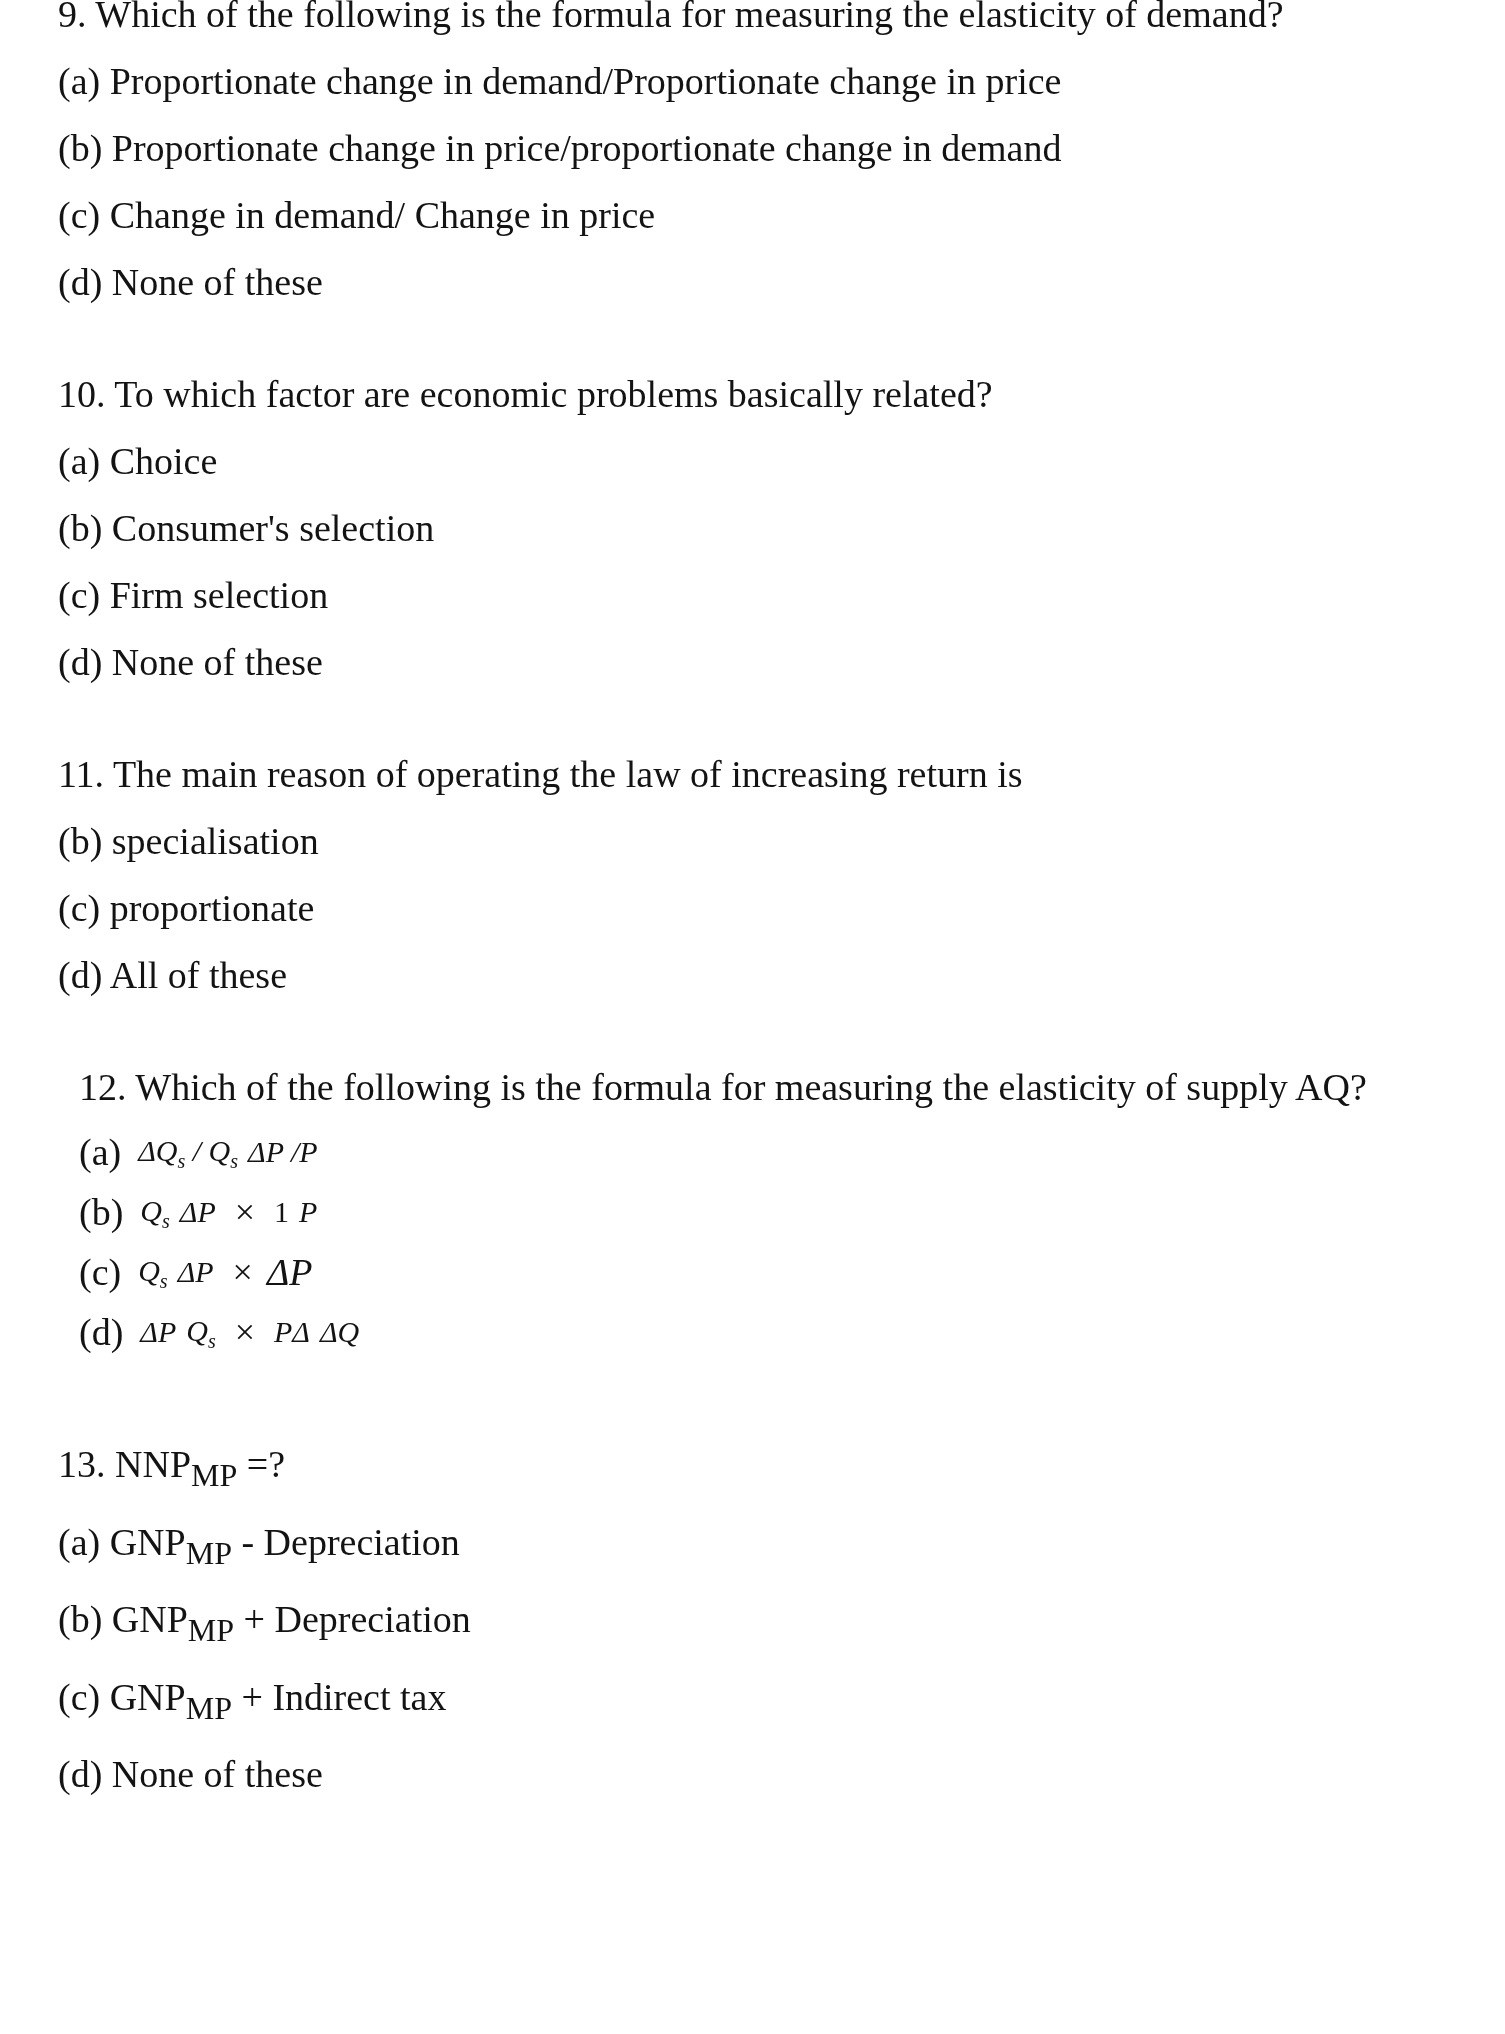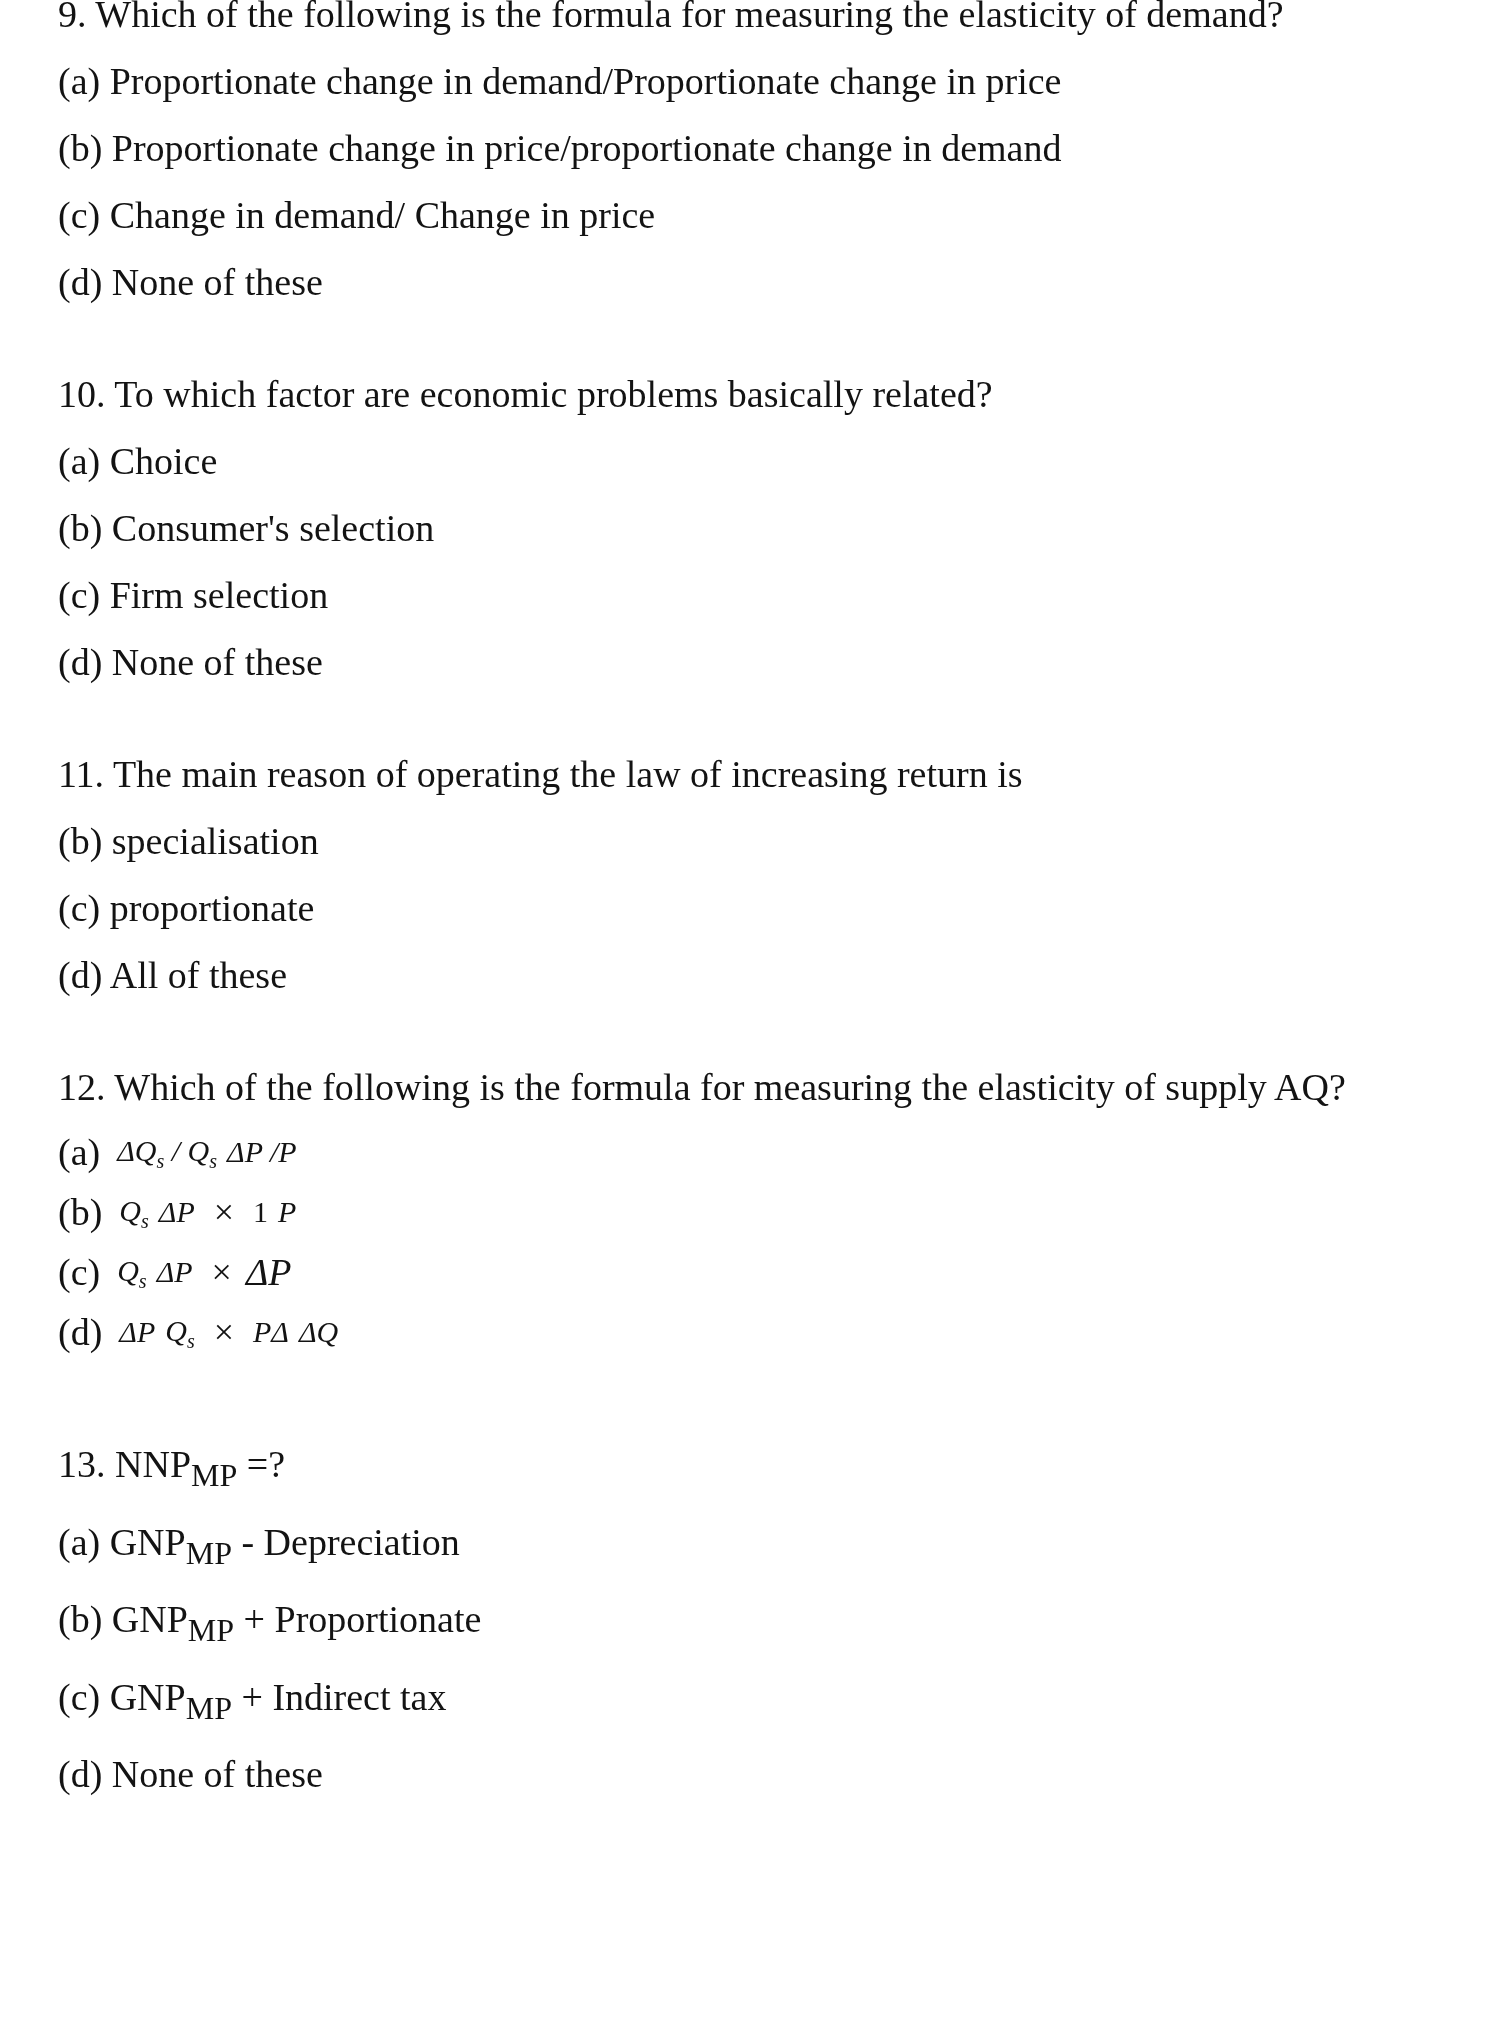--- a/index.html
+++ b/index.html
@@ -9,21 +9,21 @@
     overflow: hidden;
   }
   .page {
     box-sizing: border-box;
     width: 1505px; height: 2034px;
     padding: 0 30px 0 58px;
     font-family: "Liberation Serif", serif;
     color: #131313;
   }
   .q { margin-bottom: 64px; }
-  #q12 { margin-bottom: 86px; }
+  #q12 { margin-bottom: 86px; margin-left: 21px; }
   .line { font-size: 38px; line-height: 48px; margin: 0 0 19px 0; white-space: pre-wrap; }
   .clip-top { margin-top: -10px; }
 
   
   .fline { display: flex; align-items: center; margin: 0 0 16px 0; }
   .olabel { font-size: 38px; margin-right: 12px; }
   .frac { display: inline-flex; flex-direction: row; align-items: center; font-size: 30px; line-height: 34px; }
   .frac .num, .frac .den { padding: 0 5px; white-space: pre; }
   .frac .bar { align-self: stretch; height: 3px; background: #131313; margin: 2px 0; }
   .frac sub { font-size: 20px; line-height: 1; }
@@ -110,18 +110,18 @@
         <span class="num it">PΔ</span>
         <span class="bar"></span>
         <span class="den it">ΔQ</span>
       </span>
     </div>
   </section>
 
   <section class="q" id="q13">
     <p class="line"><span>13. NNP</span><sub class="textsub">MP</sub><span> =?</span></p>
     <p class="line"><span>(a) GNP</span><sub class="textsub">MP</sub><span> - Depreciation</span></p>
-    <p class="line"><span>(b) GNP</span><sub class="textsub">MP</sub><span> + Proportionate</span></p>
+    <p class="line"><span>(b) GNP</span><sub class="textsub">MP</sub><span> + Depreciation</span></p>
     <p class="line"><span>(c) GNP</span><sub class="textsub">MP</sub><span> + Indirect tax</span></p>
     <p class="line"><span>(d) None of these</span><sub class="textsub"></sub><span></span></p>
   </section>
 
 </div>
 
 </body></html>

